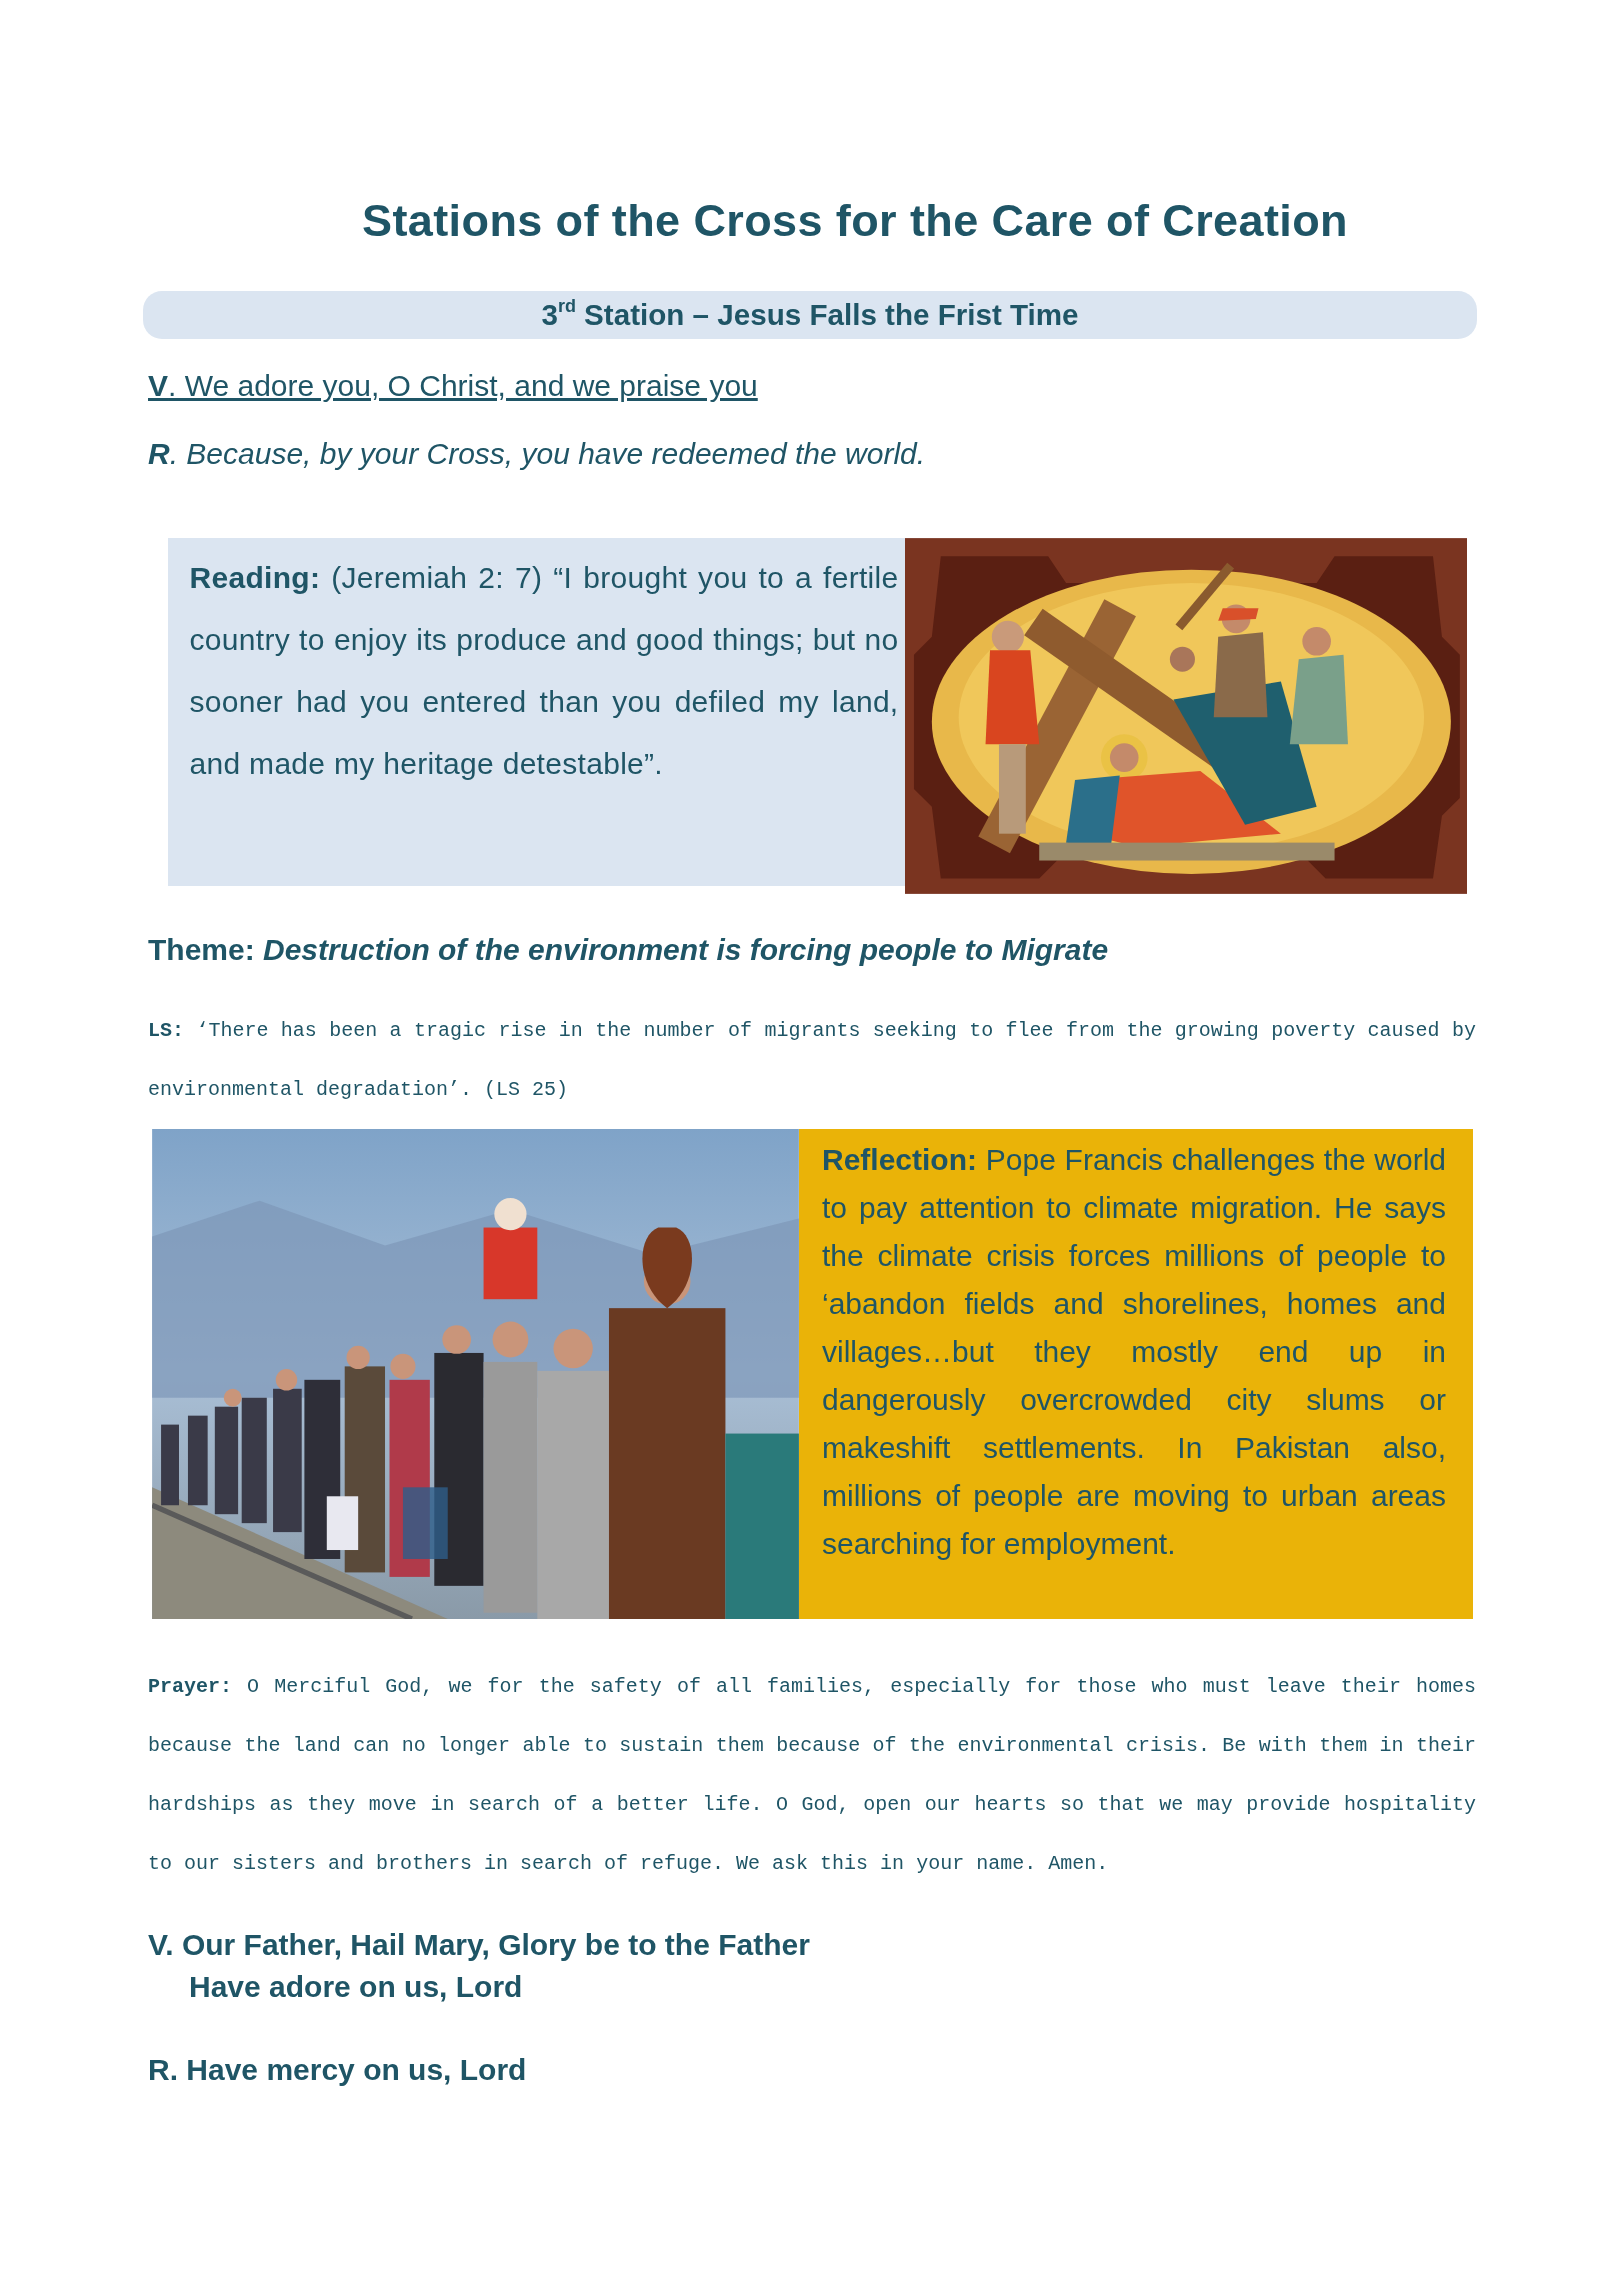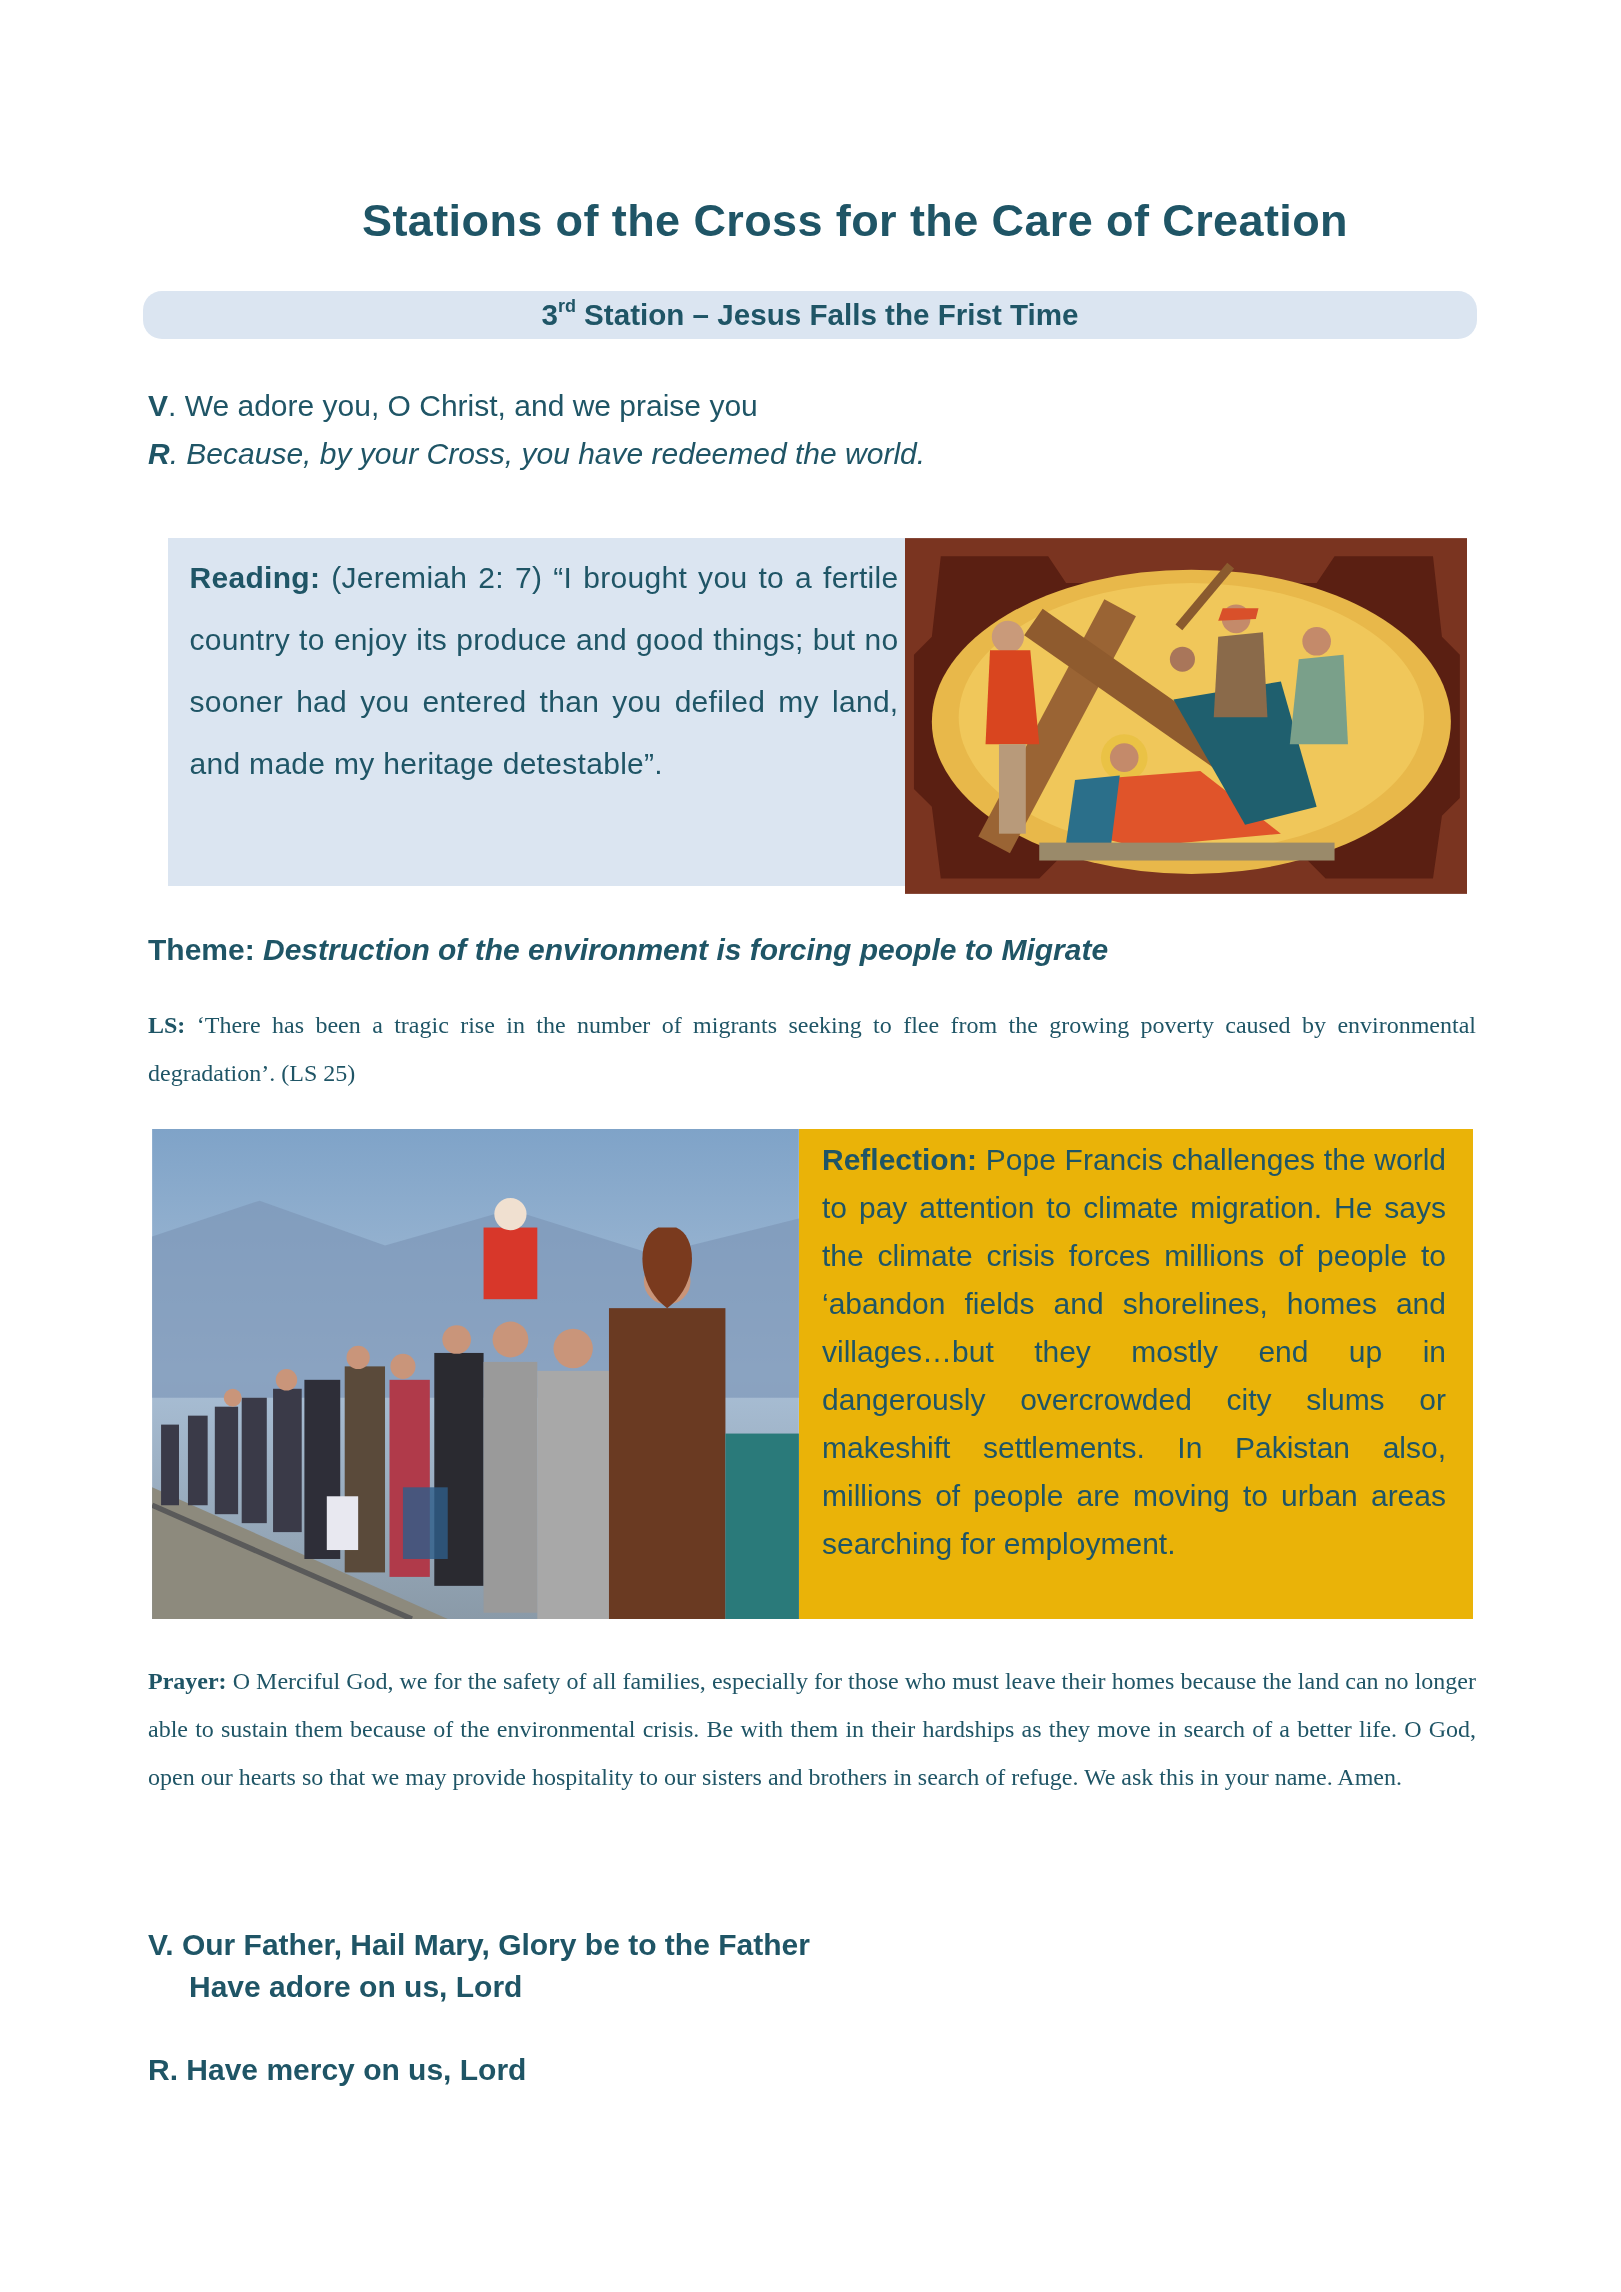--- a/index.html
+++ b/index.html
@@ -10,38 +10,38 @@
            letter-spacing:0.4px; color:#1f5566; font-family:"Liberation Sans", sans-serif;padding-left:44px; }
   .band { left:143px; top:291px; width:1334px; height:48px; background:#dbe5f1; text-align:center;
           line-height:48px; font-size:29.6px; font-weight:bold; font-family:"Liberation Sans", sans-serif;border-radius:19px; }
   .band sup { font-size:18px; vertical-align:top; position:relative; top:-9px; }
   .line { left:148px; font-size:30px; font-family:"Liberation Sans", sans-serif; white-space:nowrap; }
   .b { font-weight:bold; }
   .reading-box { left:152px; top:538px; width:752px; height:348px; background:#dbe5f1;margin-left:16px; }
   .reading-text { position:absolute; left:21.5px; top:9px; width:709px; font-size:30px; line-height:62px;
                   text-align:justify; font-family:"Liberation Sans", sans-serif; letter-spacing:0.3px; }
   .painting { left:905px; top:538px; width:562px; height:356px; overflow:hidden; }
-  .para { left:148px; width:1328px; font-size:24px; line-height:48px; text-align:justify;
-          font-family:Liberation Serif, serif; }
+  .para { left:148px; width:1328px; font-size:20px; line-height:59px; text-align:justify;
+          font-family:Liberation Mono, monospace; }
   .theme { left:148px; top:933px; font-size:30px; font-family:"Liberation Sans", sans-serif; white-space:nowrap; }
   .theme i { font-weight:bold; }
   .photo { left:152px; top:1129px; width:647px; height:490px; overflow:hidden; }
   .reflection-box { left:799px; top:1129px; width:674px; height:490px; background:#eab308; }
   .reflection-text { position:absolute; left:23px; top:7.2px; width:624px; font-size:30px; line-height:48px;
                      text-align:justify; font-family:"Liberation Sans", sans-serif; }
   .closing { left:148px; font-size:30px; font-weight:bold; font-family:"Liberation Sans", sans-serif; white-space:nowrap; }
 </style>
 </head>
 <body>
 
 <div class="abs title">Stations of the Cross for the Care of Creation</div>
 
 <div class="abs band"><span>3</span><sup>rd</sup><span> Station – Jesus Falls the Frist Time</span></div>
 
-<div class="abs line" style="top:389px;"><span class="b">V</span><span>. We adore you, O Christ, and we praise you</span></div>
+<div class="abs line" style="top:369px;text-decoration:underline;"><span class="b">V</span><span>. We adore you, O Christ, and we praise you</span></div>
 
 <div class="abs line" style="top:437px;font-style:italic;"><span class="b">R</span><span>. Because, by your Cross, you have redeemed the world.</span></div>
 
 <div class="abs reading-box">
   <div class="reading-text"><span class="b">Reading:</span><span> (Jeremiah 2: 7) “I brought you to a fertile country to enjoy its produce and good things; but no sooner had you entered than you defiled my land, and made my heritage detestable”.</span></div>
 </div>
 
 <div class="abs painting">
   <svg width="562" height="356" viewBox="0 0 628 397">
     <rect width="628" height="397" fill="#6e2a1a"></rect>

